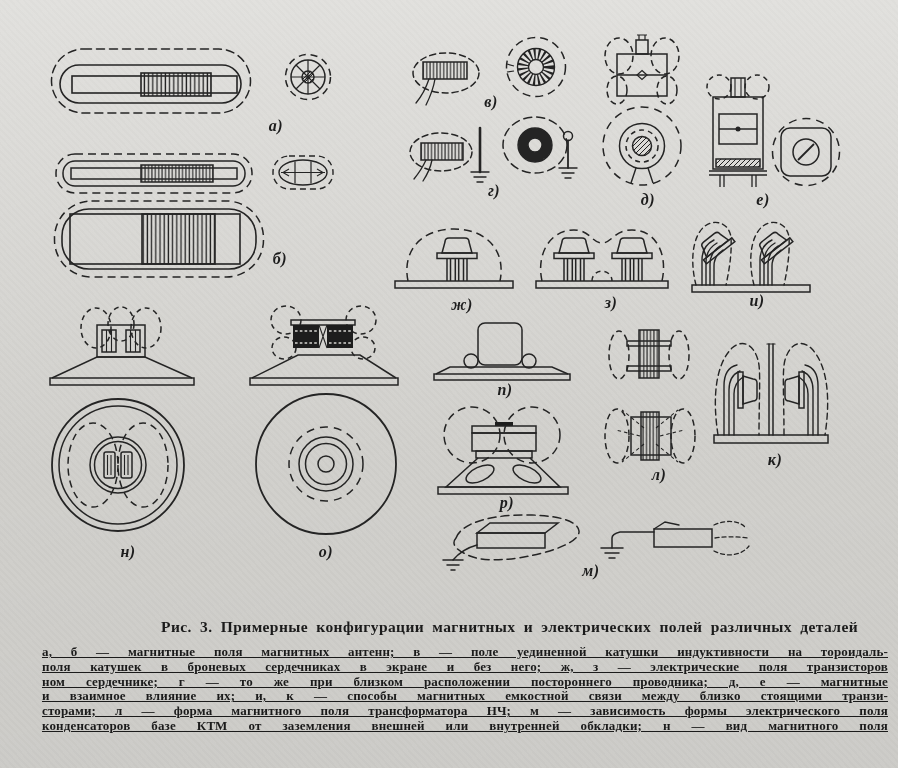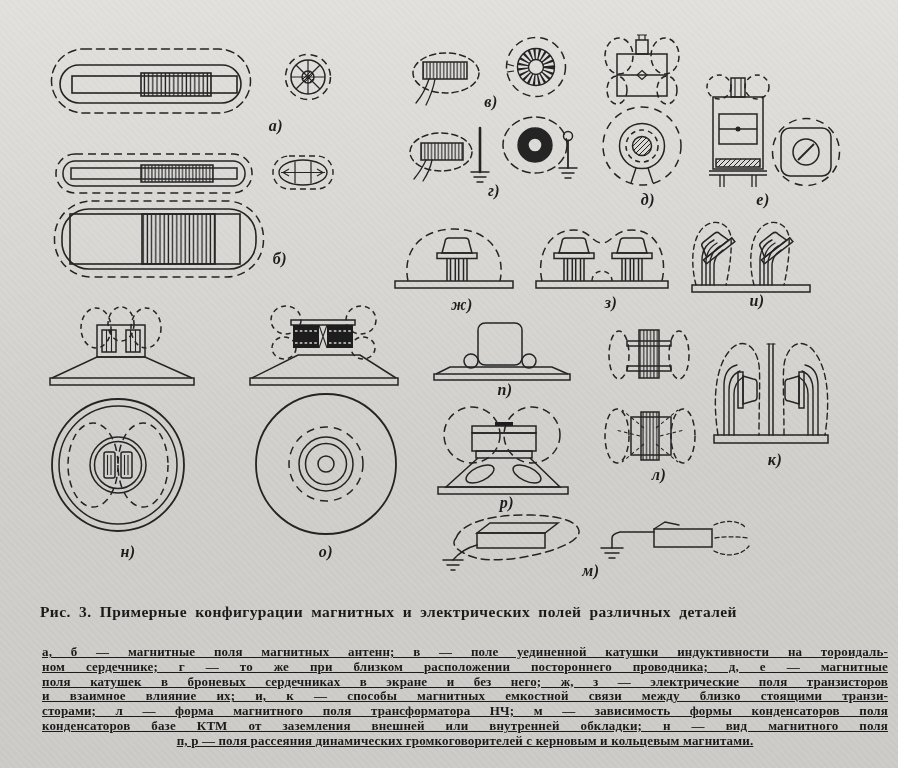--- a/index.html
+++ b/index.html
@@ -10,21 +10,21 @@
       linear-gradient(180deg, rgba(255,255,255,.25), rgba(0,0,0,.03) 60%, rgba(0,0,0,.05)),
       repeating-linear-gradient(47deg, rgba(0,0,0,.016) 0 2px, rgba(255,255,255,.02) 2px 5px);
     font-family:"Liberation Serif", serif;
   }
   svg.fig{position:absolute;overflow:visible;}
   .lbl{
     position:absolute;transform:translateX(-50%);
     font:italic 700 16px "Liberation Serif", serif;color:#1d1d1d;letter-spacing:.5px;
   }
   .cap-title{
-    position:absolute;left:40px;top:601px;width:818px;text-align:left;
+    position:absolute;left:40px;top:616px;width:818px;text-align:right;
     font:700 15.5px "Liberation Serif", serif;color:#1b1b1b;
     letter-spacing:.4px;word-spacing:4px;line-height:21px;
   }
   .cap-body{
     position:absolute;left:42px;top:645px;width:846px;
     font:600 13px "Liberation Serif", serif;color:#1b1b1b;
     line-height:14.8px;letter-spacing:.15px;text-decoration:underline;
   }
   .cap-line{text-align:justify;text-align-last:justify;}
   .cap-line.center{text-align:center;text-align-last:center;}
@@ -368,21 +368,20 @@
     </g>
   </svg>
   <span class="lbl" style="left:591px;top:562px">м)</span>
 
   <div class="cap-title">
     <div>Рис. 3. Примерные конфигурации магнитных и электрических полей различных деталей</div>
   </div>
 
   <div class="cap-body">
     <div class="cap-line">а, б — магнитные поля магнитных антенн; в — поле уединенной катушки индуктивности на тороидаль-</div>
+    <div class="cap-line">поля катушек в броневых сердечниках в экране и без него; ж, з — электрические поля транзисторов</div>
     <div class="cap-line">ном сердечнике; г — то же при близком расположении постороннего проводника; д, е — магнитные</div>
-    <div class="cap-line">поля катушек в броневых сердечниках в экране и без него; ж, з — электрические поля транзисторов</div>
     <div class="cap-line">и взаимное влияние их; и, к — способы магнитных емкостной связи между близко стоящими транзи-</div>
-    <div class="cap-line">сторами; л — форма магнитного поля трансформатора НЧ; м — зависимость формы конденсаторов поля</div>
+    <div class="cap-line">сторами; л — форма магнитного поля трансформатора НЧ; м — зависимость формы электрического поля</div>
     <div class="cap-line">конденсаторов базе КТМ от заземления внешней или внутренней обкладки; н — вид магнитного поля</div>
-    <div class="cap-line center">п, р — поля рассеяния динамических громкоговорителей с керновым и кольцевым магнитами.</div>
   </div>
 
 </div>
 
 </body></html>

